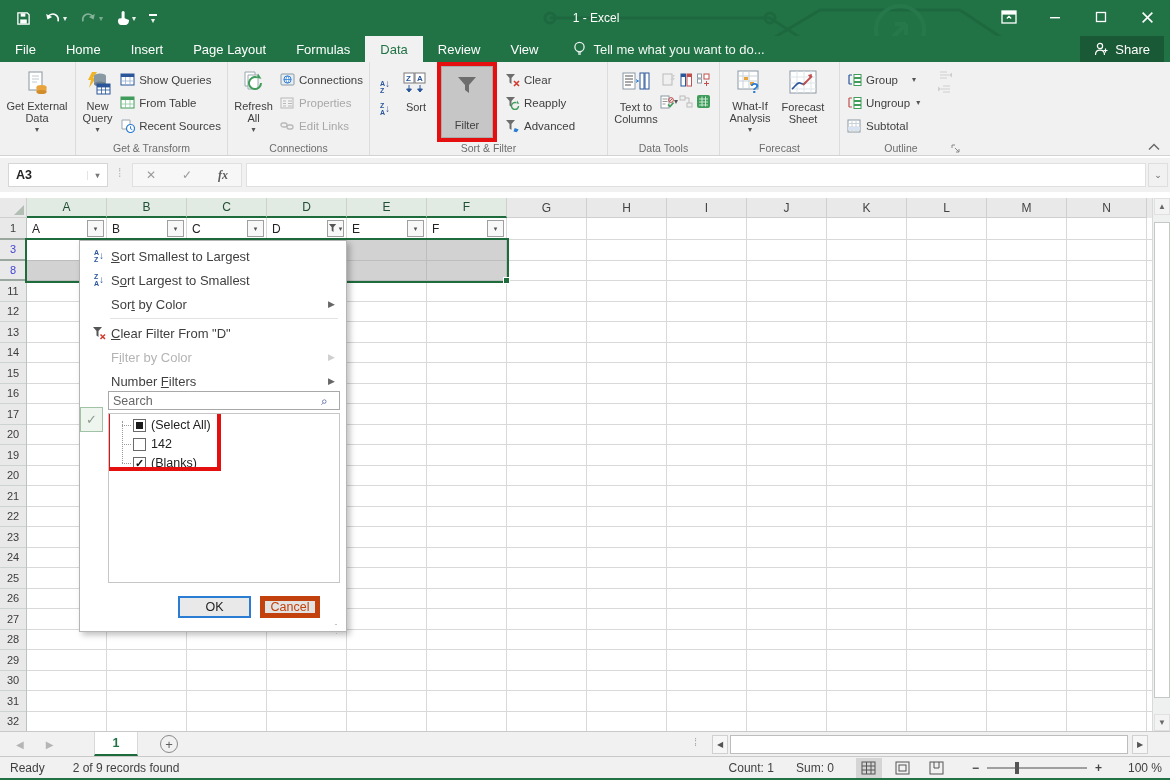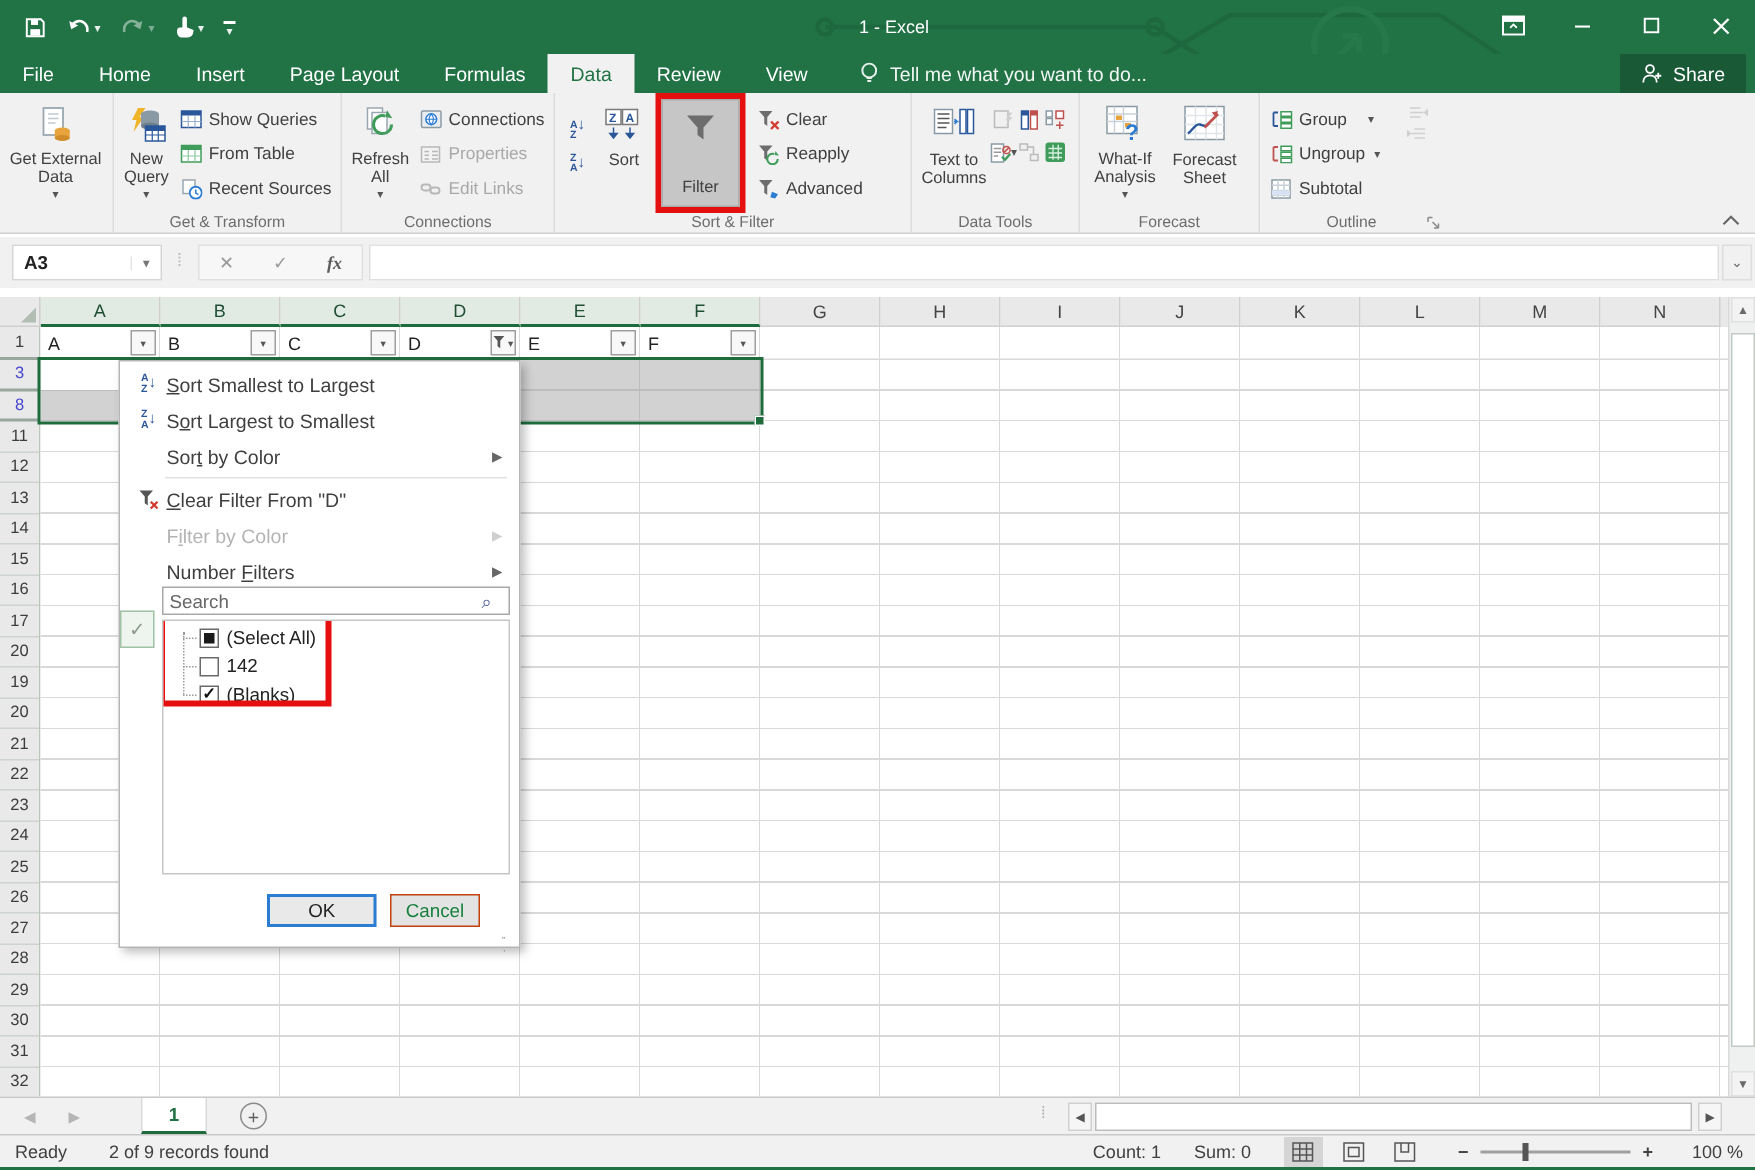--- a/index.html
+++ b/index.html
@@ -118,21 +118,21 @@
   .tree-v{position:absolute;left:13px;top:7px;height:42px;border-left:1px dotted #9a9a9a;}
   .litem{display:flex;align-items:center;height:16px;margin-top:3px;position:relative;font-size:12.5px;color:#222;}
   .litem .tree-h{width:9px;margin-left:13px;border-top:1px dotted #9a9a9a;}
   .cb{width:13px;height:13px;border:1px solid #6a6a6a;background:#fff;margin:0 5px 0 2px;flex:none;
       display:flex;align-items:center;justify-content:center;}
   .cb.indeterminate:after{content:"";width:7px;height:7px;background:#1a1a1a;display:block;}
   .cb.checked:after{content:"\2713";font-size:11px;font-weight:bold;color:#111;line-height:11px;}
   .mbuttons{position:absolute;left:0;right:0;top:355px;display:flex;justify-content:flex-end;gap:9px;padding-right:26px;}
   .okbtn{width:73px;height:22px;background:#e9e9e9;border:2px solid #2b7cd3;font-size:12.5px;color:#222;
          display:flex;align-items:center;justify-content:center;}
-  .cancelbtn{width:60px;height:22px;background:#e3e3e3;border:1px solid #c2410c;font-size:12.5px;color:#15803d;
+  .cancelbtn{width:60px;height:22px;background:#e3e3e3;border:5px solid #c2410c;font-size:12.5px;color:#c2410c;
          display:flex;align-items:center;justify-content:center;}
   .mgrip{position:absolute;right:2px;bottom:1px;width:10px;height:10px;color:#9a9a9a;font-size:8px;line-height:9px;letter-spacing:-1px;}
 
   .list-annotation{position:absolute;left:-3px;top:-4px;width:115px;height:61px;border:4px solid #e50f0f;pointer-events:none;z-index:3;}
   .check-badge{position:absolute;left:80px;top:407px;width:23px;height:25px;background:#eef4ee;border:1px solid #9fc3a4;
                z-index:11;display:flex;align-items:center;justify-content:center;color:#8a9a8c;font-size:13px;}
 
   
   .sheettabs{position:absolute;left:0;top:731px;width:1170px;height:25px;background:#f1f1f1;border-top:1px solid #c9c9c9;}
   .st-nav{position:absolute;top:0;height:25px;display:flex;align-items:center;color:#b5b5b5;font-size:10px;gap:22px;left:16px;}

